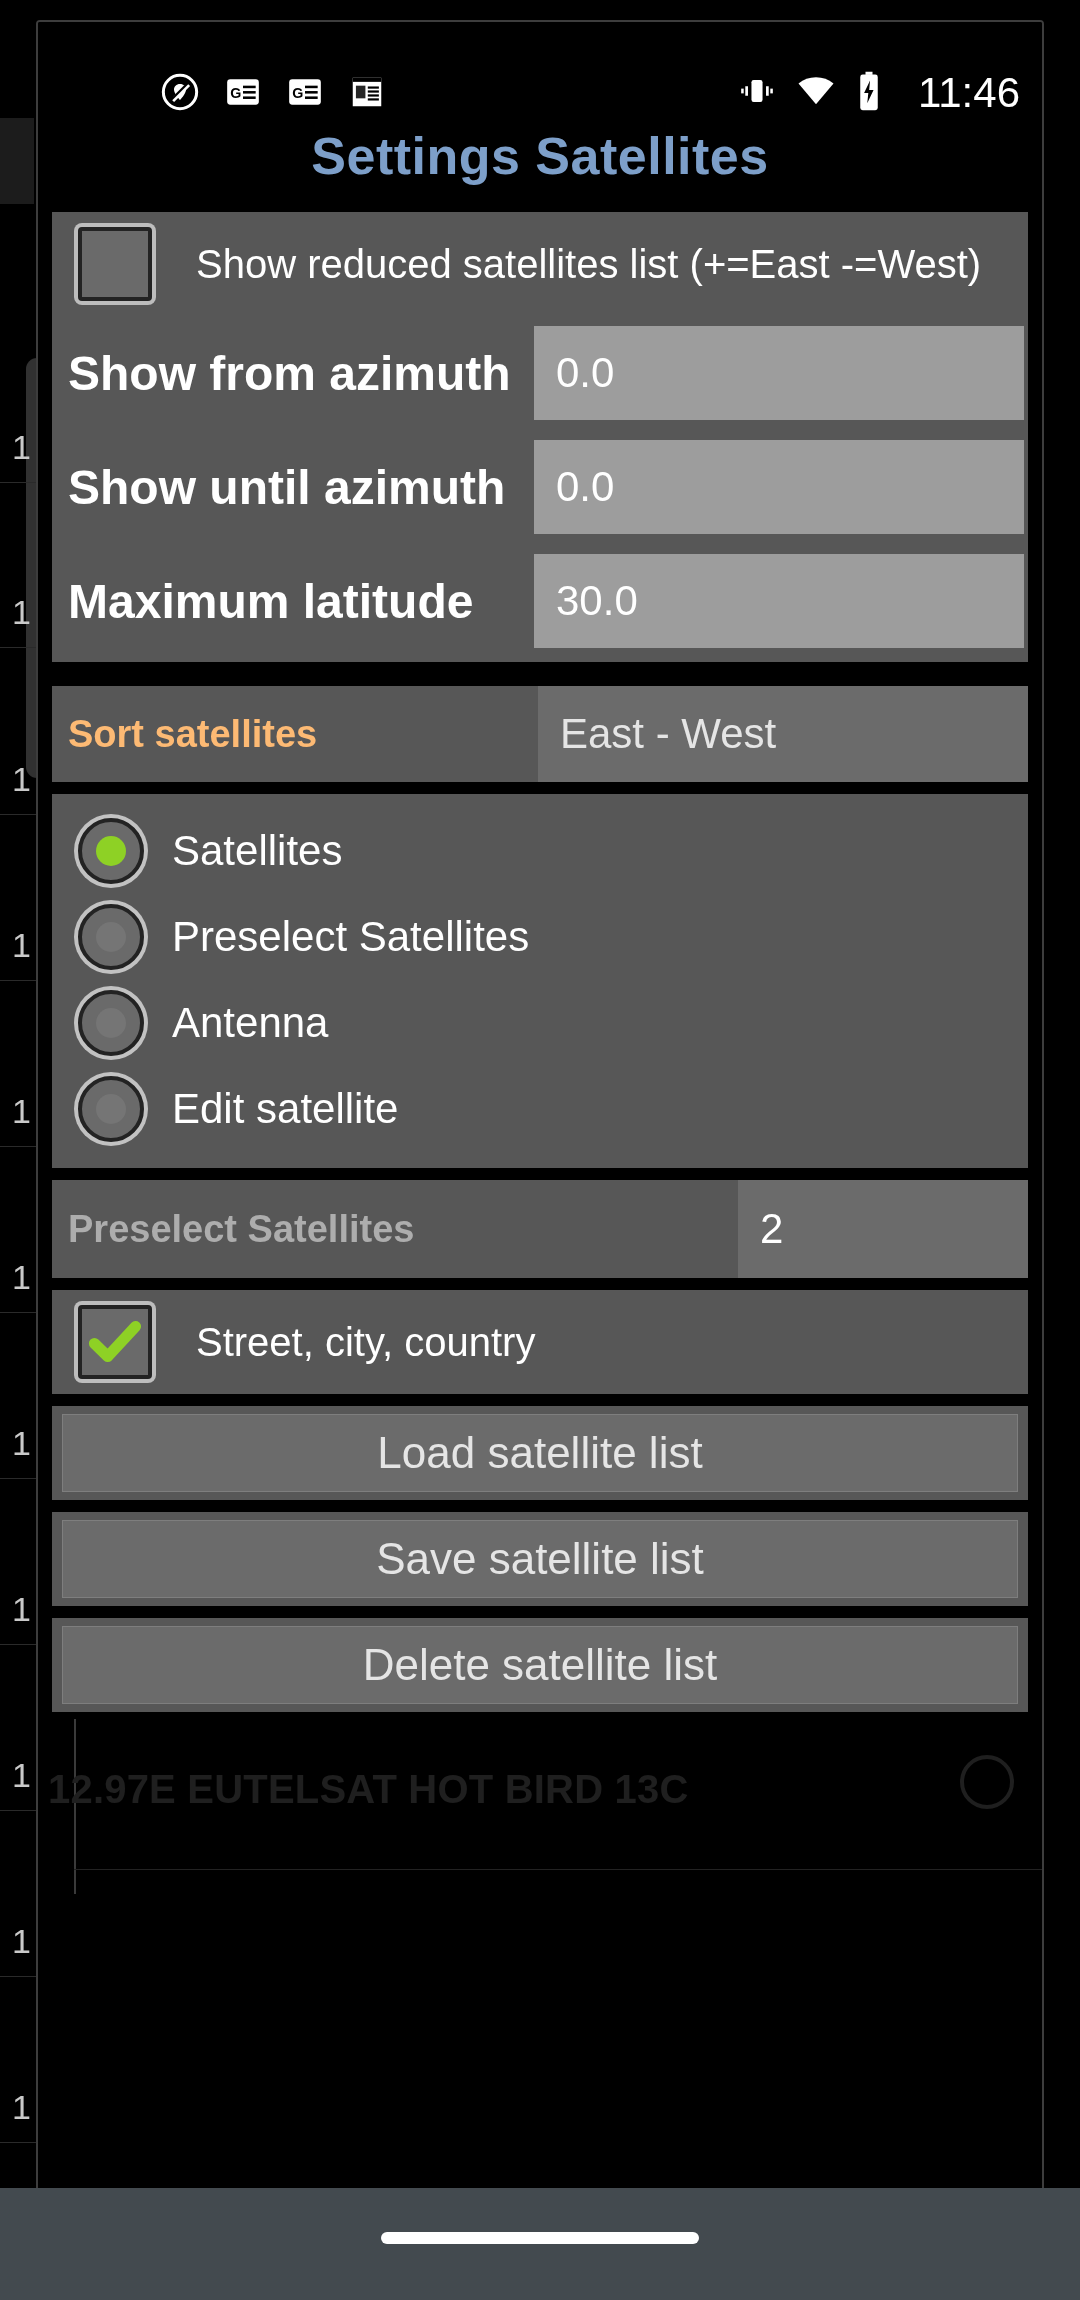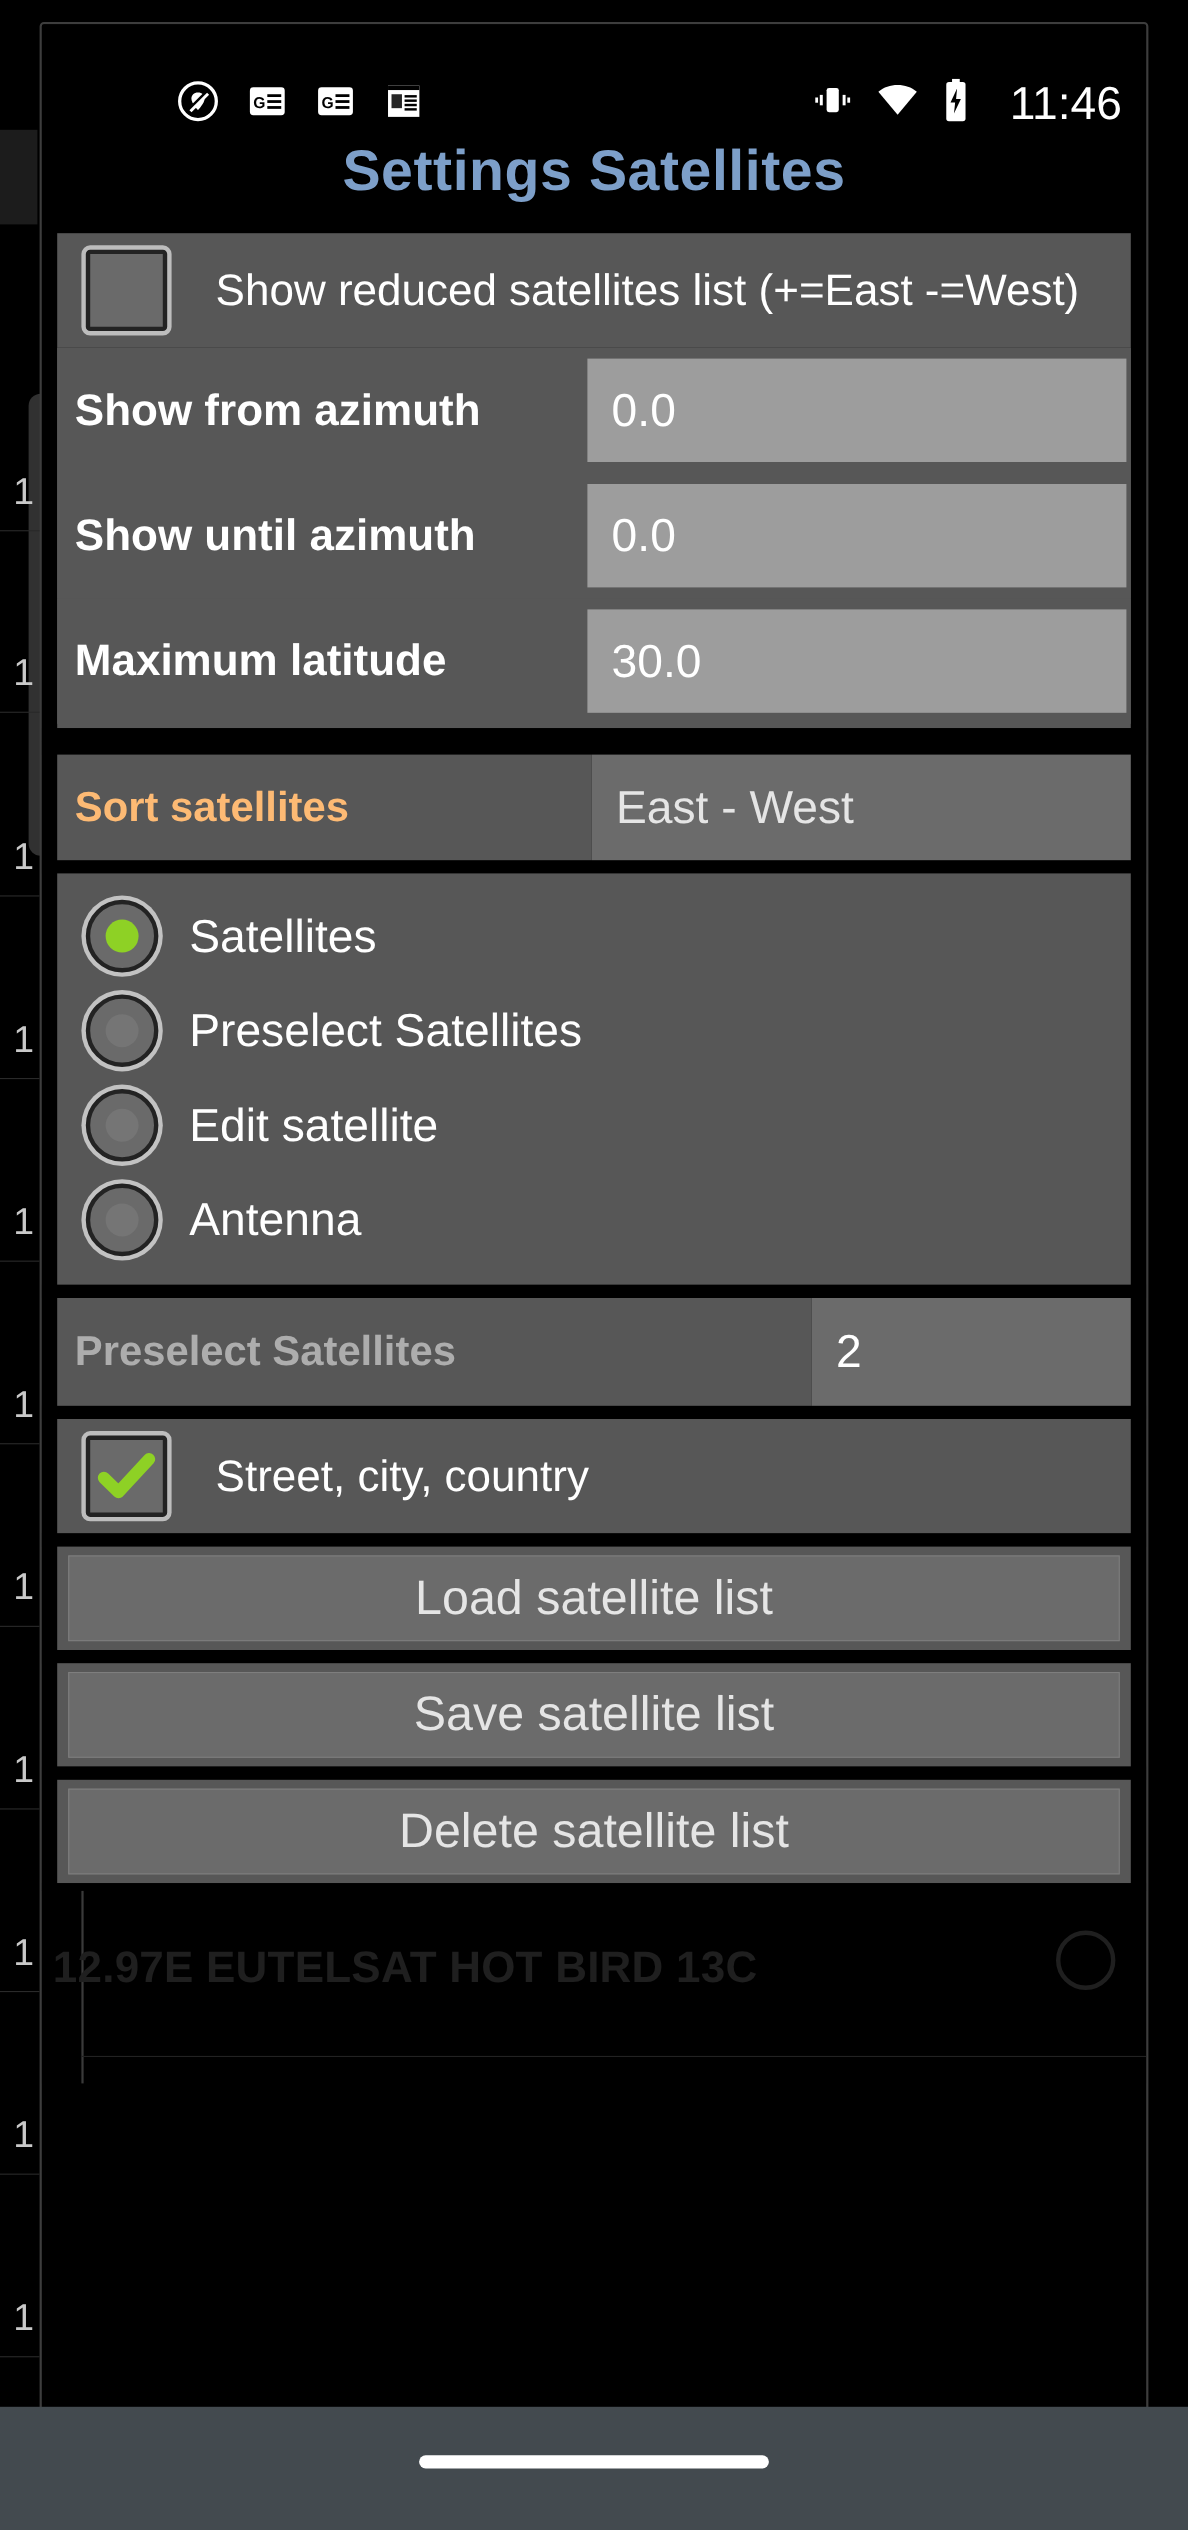--- a/index.html
+++ b/index.html
@@ -50,21 +50,21 @@
   .cb-row{display:flex;align-items:center;height:104px;padding-left:18px;gap:14px;}
   .checkbox{width:74px;height:74px;flex:0 0 74px;box-sizing:border-box;
        background:#6a6a6a;border:4px solid #232323;border-radius:4px;
        box-shadow:0 0 0 4px #bdbdbd;margin-right:14px;margin-left:8px;
        display:flex;align-items:center;justify-content:center;}
   .cb-row .cb-label{color:#fff;font-size:40px;margin-left:16px;white-space:nowrap;}
   .check-mark{width:58px;height:58px;display:block;}
 
   
   .field-row{display:flex;align-items:center;height:114px;background:#575757;}
-  .field-label{color:#fff;font-weight:bold;font-size:40px;padding-left:16px;flex:1;}
+  .field-label{color:#fff;font-weight:bold;font-size:48px;padding-left:16px;flex:1;}
   .field-box{width:490px;flex:0 0 490px;height:94px;background:#9d9d9d;
        display:flex;align-items:center;margin-right:4px;}
   .field-val{color:#ffffff;font-size:42px;padding-left:22px;}
 
   
   .sort-row{display:flex;align-items:stretch;height:96px;background:#000;margin:0 14px;}
   .sort-label-box{flex:1;background:#575757;display:flex;align-items:center;}
   .sort-label{color:#fdba74;font-weight:bold;font-size:38px;padding-left:16px;}
   .sort-value-box{width:490px;flex:0 0 490px;background:#6b6b6b;display:flex;align-items:center;}
   .sort-value{color:#e5e5e5;font-size:42px;padding-left:22px;}
@@ -239,27 +239,27 @@
         <div class="radio-row">
           <div class="radio">
             <span class="dot" style="background:#757575;"></span>
           </div>
           <span class="radio-label">Preselect Satellites</span>
         </div>
         <div class="radio-row">
           <div class="radio">
             <span class="dot" style="background:#757575;"></span>
           </div>
-          <span class="radio-label">Edit satellite</span>
+          <span class="radio-label">Antenna</span>
         </div>
         <div class="radio-row">
           <div class="radio">
             <span class="dot" style="background:#757575;"></span>
           </div>
-          <span class="radio-label">Antenna</span>
+          <span class="radio-label">Edit satellite</span>
         </div>
       </div>
 
       <div class="gap"></div>
 
       <div class="pre-row">
         <div class="pre-label-box">
           <span class="pre-label">Preselect Satellites</span>
         </div>
         <div class="pre-value-box">

